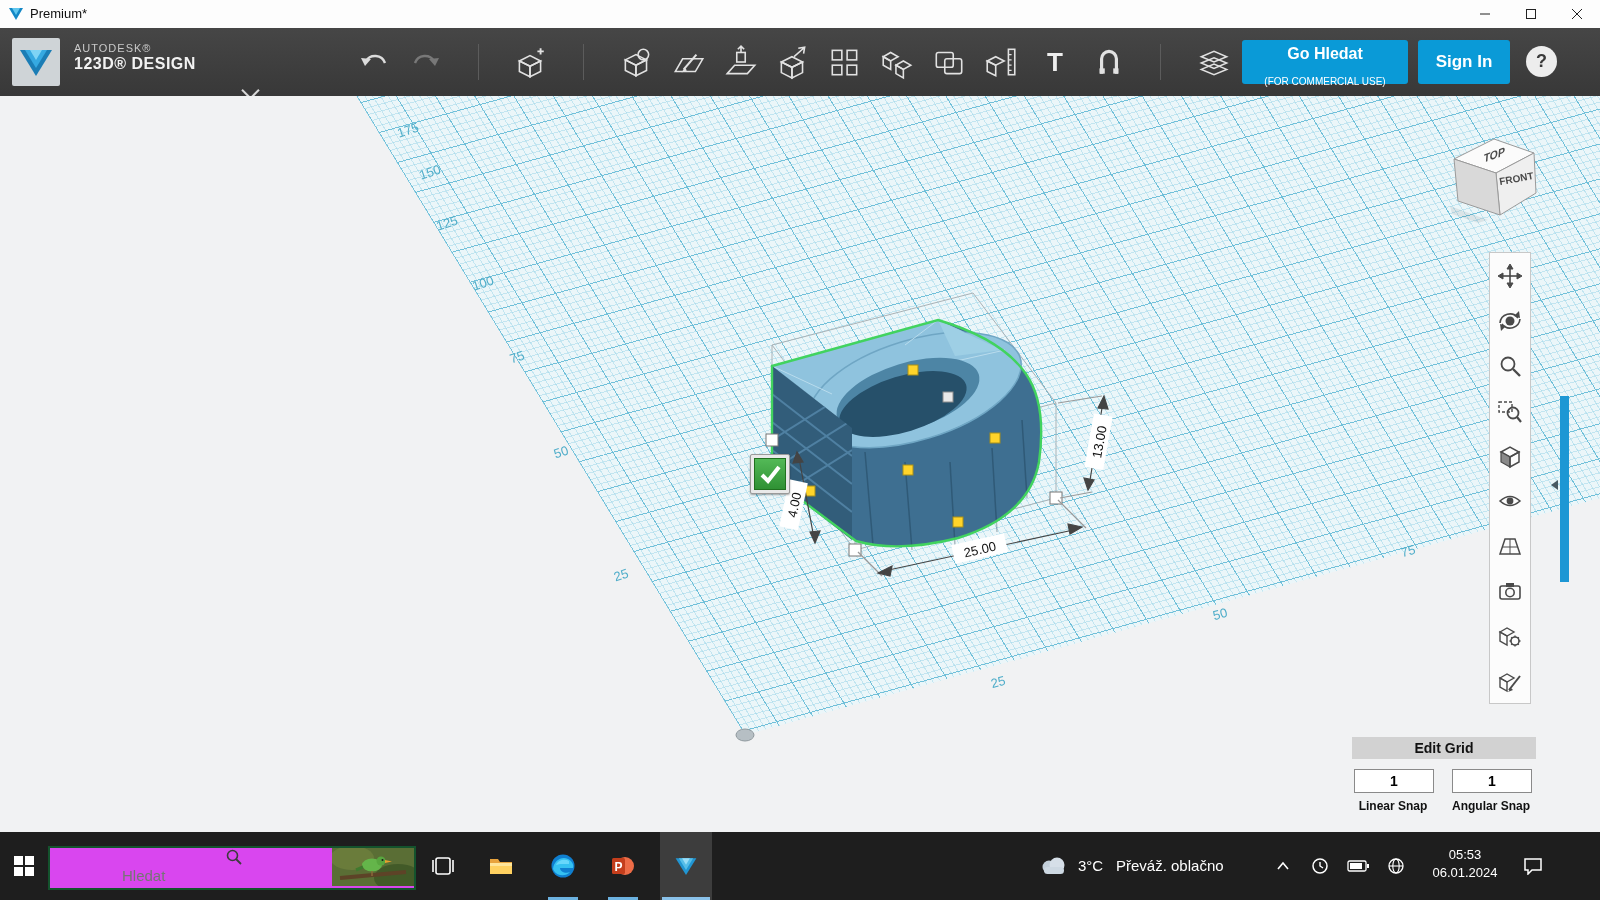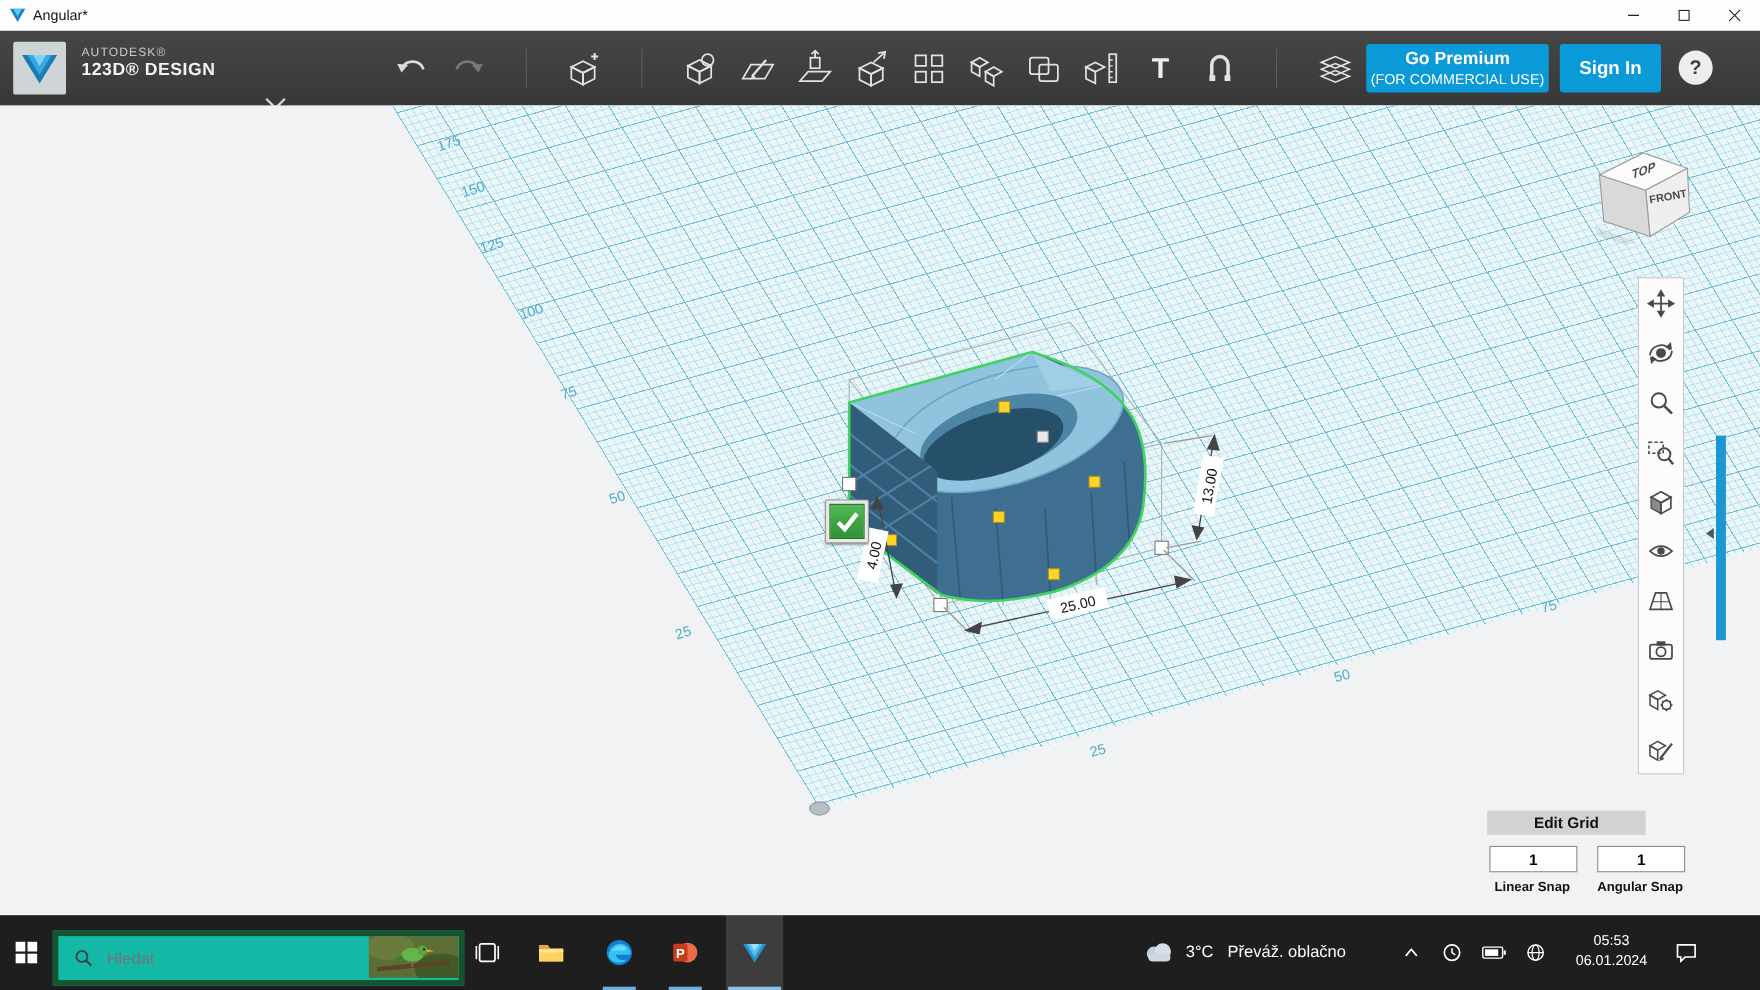--- a/index.html
+++ b/index.html
@@ -14,21 +14,21 @@
   .toolbar{position:absolute;top:28px;left:0;width:1600px;height:68px;background:linear-gradient(#464646,#383838);}
   .logo-tile{position:absolute;left:12px;top:10px;width:48px;height:48px;background:#cfd4d7;border-radius:2px;display:flex;align-items:center;justify-content:center;}
   .brand{position:absolute;left:74px;top:14px;line-height:1.15;}
   .brand .b1{font-size:11px;color:#c9c9c9;letter-spacing:1px;}
   .brand .b2{font-size:16px;color:#f2f2f2;font-weight:bold;letter-spacing:.5px;}
   .chev{position:absolute;left:244px;top:56px;width:11px;height:11px;border-right:2px solid #d9d9d9;border-bottom:2px solid #d9d9d9;transform:rotate(45deg);}
   .tbbtn{position:absolute;top:14px;width:44px;height:40px;display:flex;align-items:center;justify-content:center;cursor:pointer;}
   .tbsep{position:absolute;top:16px;width:1px;height:36px;background:#5c5c5c;}
   .premium-btn{position:absolute;left:1242px;top:12px;width:166px;height:44px;background:#0a9ad7;border-radius:3px;color:#fff;text-align:center;cursor:pointer;}
   .premium-btn .l1{font-size:16px;font-weight:bold;margin-top:5px;}
-  .premium-btn .l2{font-size:13px;margin-top:1px;}
+  .premium-btn .l2{font-size:10px;margin-top:13px;}
   .signin-btn{position:absolute;left:1418px;top:12px;width:92px;height:44px;background:#0a9ad7;border-radius:3px;color:#fff;font-size:17px;font-weight:bold;display:flex;align-items:center;justify-content:center;cursor:pointer;}
   .help-btn{position:absolute;left:1526px;top:18px;width:31px;height:31px;background:#ededed;border-radius:50%;color:#3a3a3a;font-size:18px;font-weight:bold;display:flex;align-items:center;justify-content:center;cursor:pointer;}
   
   .canvas{position:absolute;top:96px;left:0;width:1600px;height:736px;background:#f1f2f3;overflow:hidden;}
   .grid-plane{position:absolute;left:745px;top:639px;width:1500px;height:1300px;transform-origin:0 0;
     transform:matrix(0.96,-0.266,-0.52,-0.855,0,0);
     background-color:rgba(234,246,250,0.92);
     background-image:
       repeating-linear-gradient(90deg, rgba(108,190,216,0.95) 0 1px, transparent 1px 35px),
       repeating-linear-gradient(0deg,  rgba(108,190,216,0.95) 0 1px, transparent 1px 35px),
@@ -38,46 +38,46 @@
   .grid-label.right{transform:translate(-50%,-50%) rotate(-15deg);}
   .model-svg{position:absolute;left:0;top:0;width:1600px;height:736px;}
   svg text{font-family:"Liberation Sans",sans-serif;}
   .check-btn{position:absolute;left:750px;top:358px;width:38px;height:38px;background:#e9e9e9;border:1px solid #9a9a9a;border-radius:2px;box-shadow:0 1px 2px rgba(0,0,0,.35);display:flex;align-items:center;justify-content:center;cursor:pointer;}
   .check-inner{width:30px;height:30px;background:linear-gradient(#53b957,#2f9134);border:1px solid #20701f;display:flex;align-items:center;justify-content:center;}
   .viewcube{position:absolute;left:1448px;top:30px;width:92px;height:98px;cursor:pointer;}
   .nav-rail{position:absolute;left:1489px;top:156px;width:40px;background:#fcfcfc;border:1px solid #c8c8c8;}
   .nav-btn{width:40px;height:45px;display:flex;align-items:center;justify-content:center;cursor:pointer;}
   .panel-tab{position:absolute;left:1560px;top:300px;width:9px;height:186px;background:#1d97d4;cursor:pointer;}
   .panel-tab-arrow{position:absolute;left:1551px;top:384px;width:0;height:0;border-top:5px solid transparent;border-bottom:5px solid transparent;border-right:7px solid #4a5a63;}
-  .editgrid{position:absolute;left:1352px;top:641px;width:144px;}
+  .editgrid{position:absolute;left:1352px;top:641px;width:184px;}
   .editgrid .hdr{height:22px;background:#d2d2d2;text-align:center;font-size:14px;font-weight:bold;color:#111;line-height:22px;}
   .snap-input{position:absolute;top:32px;width:78px;height:22px;border:1px solid #8a8a8a;background:#fff;text-align:center;font-size:14px;font-weight:bold;font-family:"Liberation Sans",sans-serif;padding:0;}
   .snap-lbl{position:absolute;top:62px;width:80px;text-align:center;font-size:12px;font-weight:bold;color:#111;}
   
   .taskbar{position:absolute;top:832px;left:0;width:1600px;height:68px;background:#1e1e1e;color:#fff;}
   .tk-btn{position:absolute;top:0;height:68px;display:flex;align-items:center;justify-content:center;cursor:pointer;}
-  .searchbox{position:absolute;left:48px;top:14px;width:364px;height:40px;background:#14b8a6;border:5px solid #14532d;display:flex;align-items:center;}
+  .searchbox{position:absolute;left:48px;top:14px;width:364px;height:40px;background:#d946ef;border:2px solid #14532d;display:flex;align-items:center;flex-direction:column;}
   .searchbox input{border:none;outline:none;font-size:15px;color:#3c3c3c;width:220px;font-family:"Liberation Sans",sans-serif;background:transparent;}
   .search-img{position:absolute;right:0;top:0;width:82px;height:38px;overflow:hidden;}
   .underline{position:absolute;bottom:0;height:3px;background:#6cb2e0;}
   .app-active{position:absolute;top:0;height:68px;background:rgba(255,255,255,0.14);}
   .tray-text{position:absolute;font-size:15px;color:#fff;white-space:nowrap;text-align:right;}
   .clockblk{position:absolute;left:1426px;top:14px;width:78px;text-align:center;font-size:13px;line-height:18px;cursor:default;}
 </style>
 </head>
 <body>
 
 <div class="root">
 
   <div class="titlebar">
     <svg class="app-logo" viewBox="0 0 16 16">
       <polygon points="1,2 15,2 8,14" fill="#1287c6"></polygon>
       <polygon points="4,2 12,2 8,9" fill="#5fc6ee"></polygon>
     </svg>
-    <span class="title">Angular*</span>
+    <span class="title">Premium*</span>
     <div class="wincaption win-min">
       <svg width="12" height="12" viewBox="0 0 12 12">
           <line x1="1" y1="6" x2="11" y2="6" stroke="#222" stroke-width="1"></line>
         </svg>
     </div>
     <div class="wincaption win-max">
       <svg width="12" height="12" viewBox="0 0 12 12">
           <rect x="1.5" y="1.5" width="9" height="9" fill="none" stroke="#222" stroke-width="1"></rect>
         </svg>
     </div>
@@ -203,21 +203,21 @@
 
     <div class="tbbtn" style="left:1192px;">
       <svg width="36" height="36" viewBox="0 0 34 34">
         <polygon points="5,12 17,7 29,12 17,17" fill="none" stroke="#e2e2e2" stroke-width="1.4"></polygon>
         <polygon points="5,18 17,13 29,18 17,23" fill="none" stroke="#e2e2e2" stroke-width="1.4"></polygon>
         <polygon points="5,24 17,19 29,24 17,29" fill="none" stroke="#e2e2e2" stroke-width="1.4"></polygon>
       </svg>
     </div>
 
     <div class="premium-btn">
-      <div class="l1">Go Premium</div>
+      <div class="l1">Go Hledat</div>
       <div class="l2">(FOR COMMERCIAL USE)</div>
     </div>
     <div class="signin-btn">Sign In</div>
     <div class="help-btn">?</div>
   </div>
 
   <div class="canvas">
     <div class="grid-plane"></div>
 
     <span class="grid-label" style="left:408px;top:34px;">175</span>

